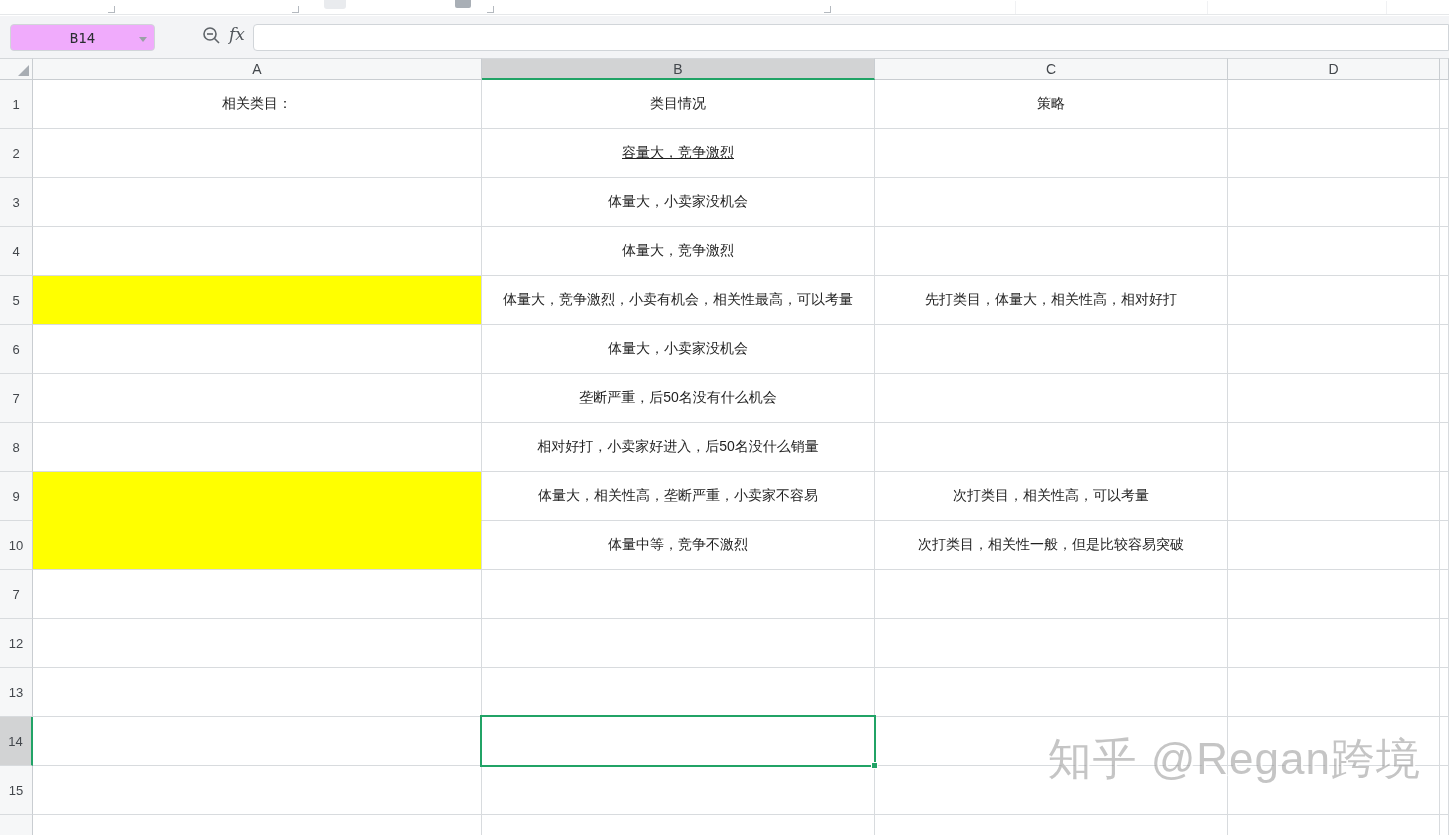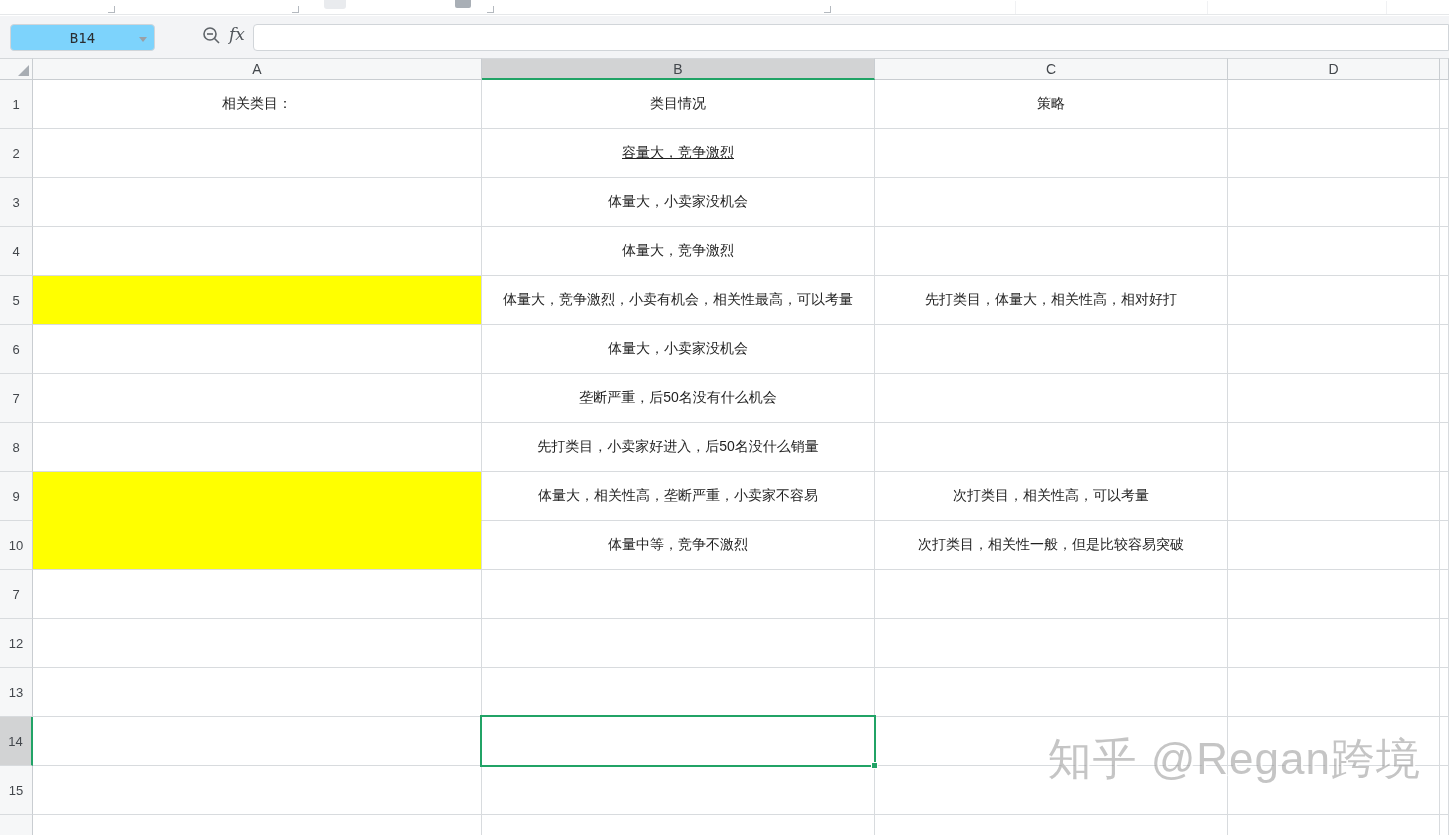--- a/index.html
+++ b/index.html
@@ -14,21 +14,21 @@
   .btn-stub-light { position:absolute; top:0; width:22px; height:9px;
                     background:#e9ebee; border-radius:0 0 3px 3px; }
   .btn-stub-dark  { position:absolute; top:0; width:16px; height:8px;
                     background:#a9afb6; border-radius:0 0 2px 2px; }
   .vdiv { position:absolute; top:1px; width:1px; height:13px; background:#f0f1f3; }
 
   
   .formula-row { position:absolute; left:0; top:16px; width:1449px; height:42px;
                  background:#f3f4f6; }
   .name-box { position:absolute; left:10px; top:8px; width:145px; height:27px;
-              background:#7dd3fc; border:1px solid #d1d5d9; border-radius:4px;
+              background:#f0abfc; border:1px solid #d1d5d9; border-radius:4px;
               display:flex; align-items:center; justify-content:center;
               font-family:"DejaVu Sans Mono", monospace; font-size:14px; color:#2a2d30; }
   .name-box-caret { position:absolute; right:7px; top:12px; width:0; height:0;
                     border-left:4px solid transparent; border-right:4px solid transparent;
                     border-top:5px solid #9aa0a6; }
   .zoom-icon { position:absolute; left:202px; top:10px; }
   .fx-label { position:absolute; left:229px; top:8px;
               font-family:"DejaVu Serif", serif; font-style:italic;
               font-size:17px; color:#50555a; }
   .fbar { position:absolute; left:253px; top:8px; width:1196px; height:27px;
@@ -165,21 +165,21 @@
       <div class="row-header">7</div>
       <div class="cell" style="width: 449px;"></div>
       <div class="cell" style="width: 393px;">垄断严重，后50名没有什么机会</div>
       <div class="cell" style="width: 353px;"></div>
       <div class="cell" style="width: 212px;"></div>
       <div class="cell" style="width: 9px;"></div>
     </div>
     <div class="grid-row">
       <div class="row-header">8</div>
       <div class="cell" style="width: 449px;"></div>
-      <div class="cell" style="width: 393px;">先打类目，小卖家好进入，后50名没什么销量</div>
+      <div class="cell" style="width: 393px;">相对好打，小卖家好进入，后50名没什么销量</div>
       <div class="cell" style="width: 353px;"></div>
       <div class="cell" style="width: 212px;"></div>
       <div class="cell" style="width: 9px;"></div>
     </div>
     <div class="grid-row">
       <div class="row-header">9</div>
       <div class="cell yellow yellow-merge" style="width: 449px;"></div>
       <div class="cell" style="width: 393px;">体量大，相关性高，垄断严重，小卖家不容易</div>
       <div class="cell" style="width: 353px; font-family: Liberation Serif, serif;">次打类目，相关性高，可以考量</div>
       <div class="cell" style="width: 212px;"></div>

